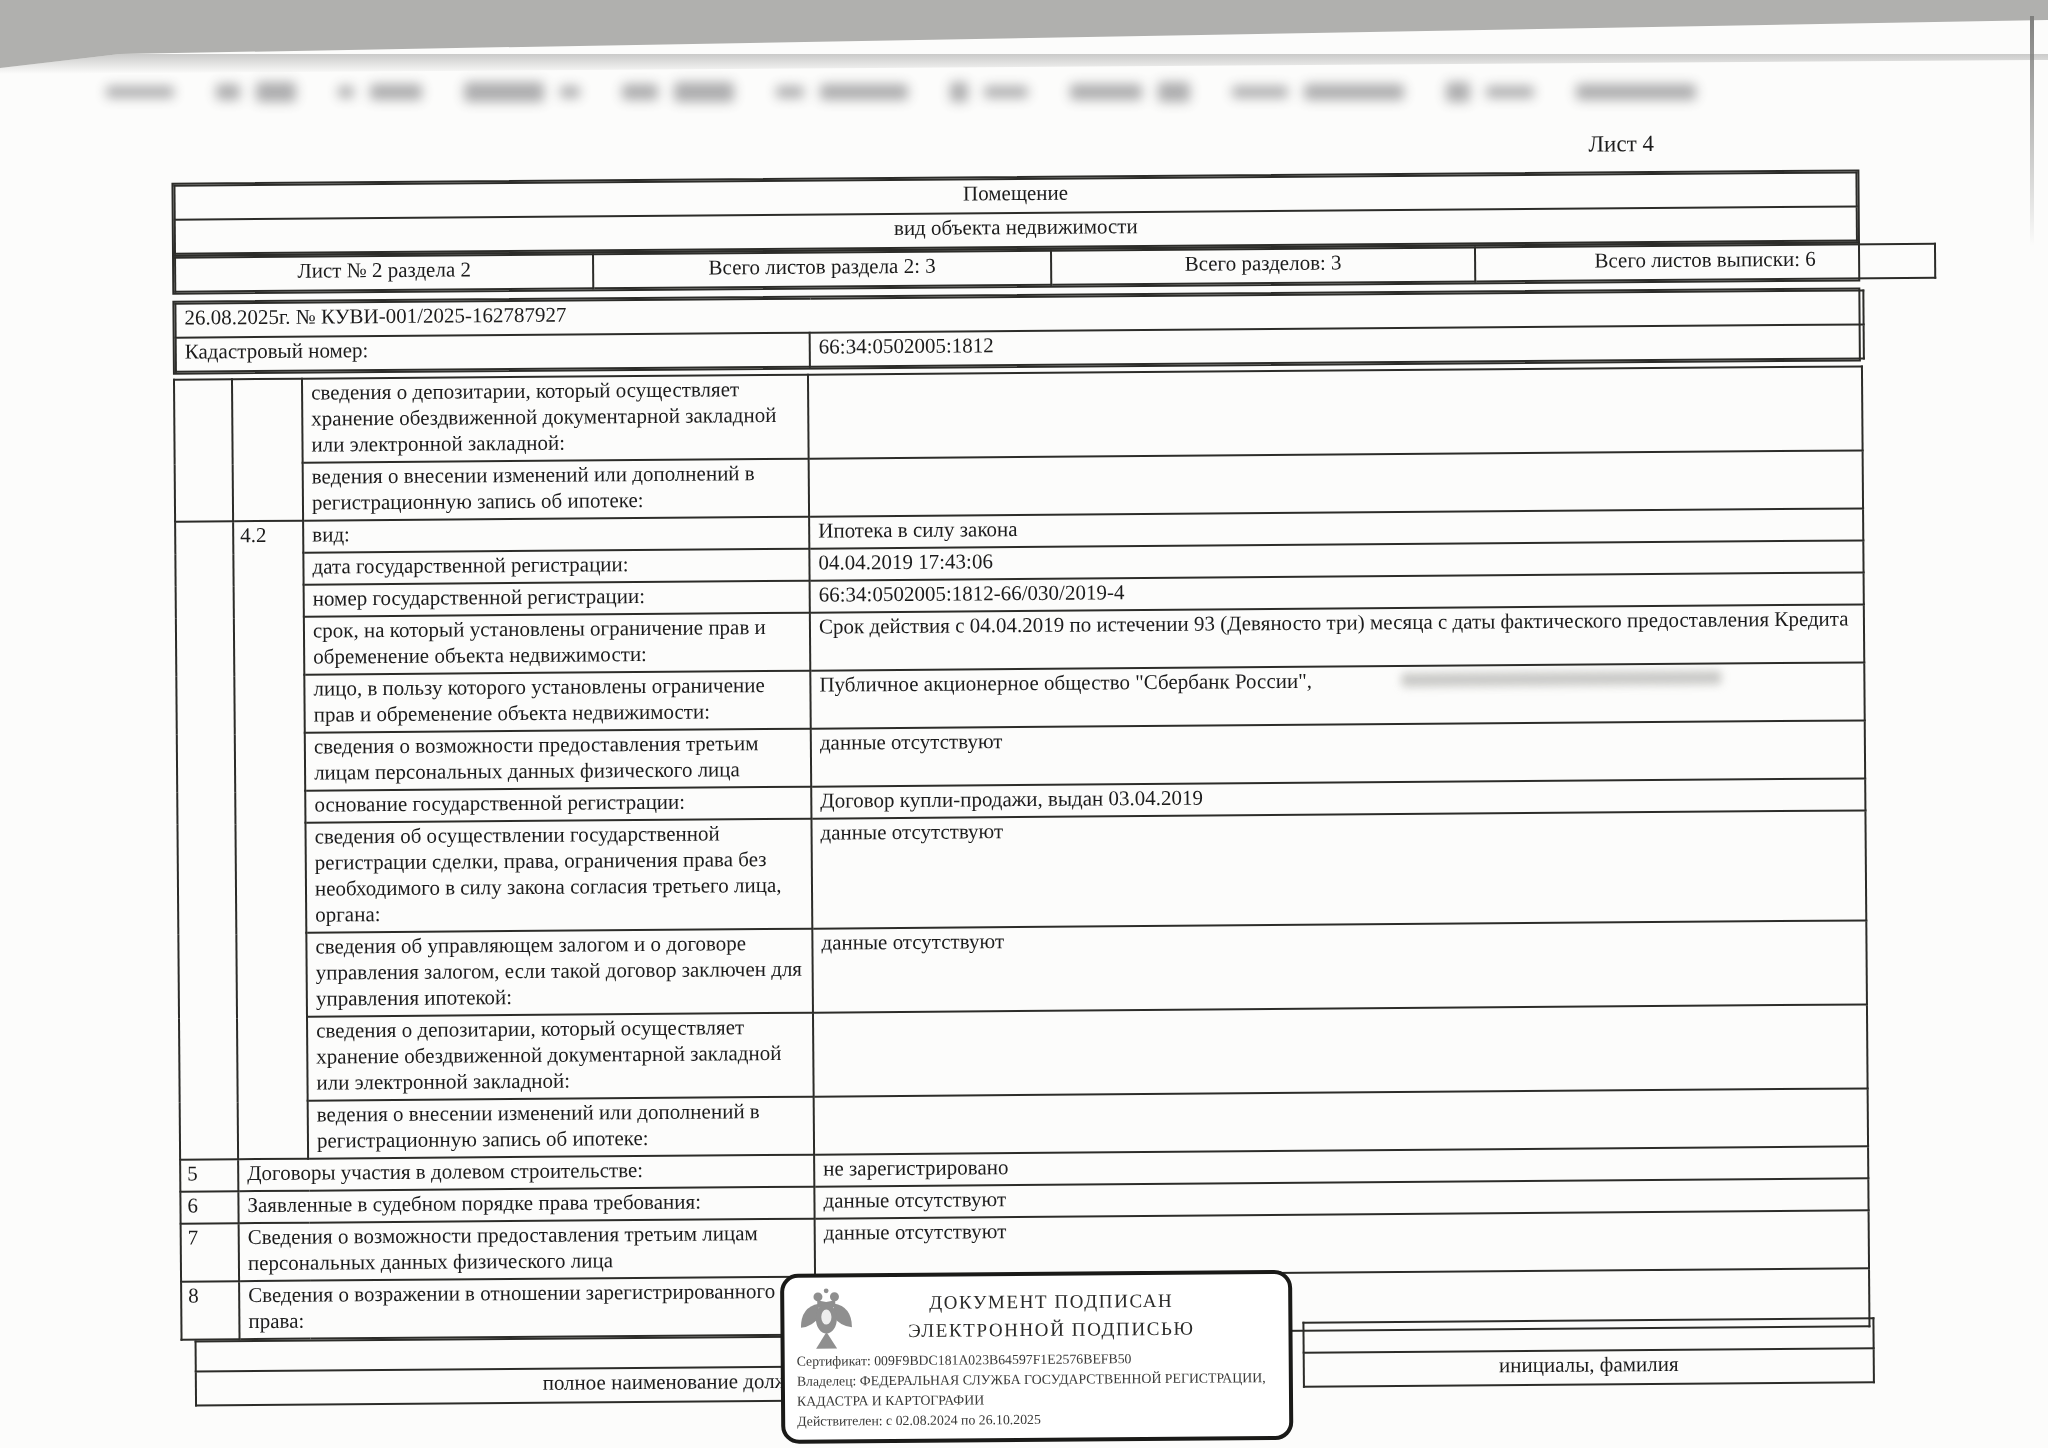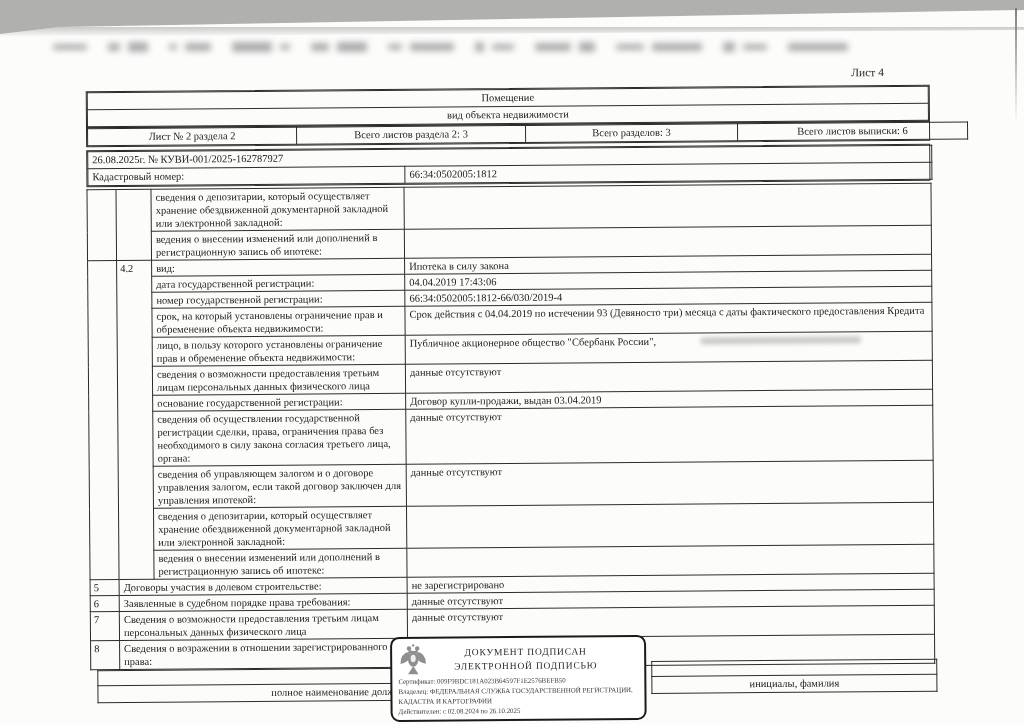--- a/index.html
+++ b/index.html
@@ -29,21 +29,21 @@
   .ghost-band{
     position:absolute;left:45px;top:37px;width:950px;height:20px;
     filter:blur(3px);opacity:.45;white-space:nowrap;overflow:hidden;
   }
   .ghost-band i{display:inline-block;height:8px;background:#4e4e52;vertical-align:middle;border-radius:2px;}
   
   .content{
     position:absolute;left:0;top:0;width:1024px;height:724px;
     transform:rotate(-0.45deg);transform-origin:512px 380px;
   }
-  .sheet-label{position:absolute;left:815px;top:69px;width:110px;text-align:center;font-size:11.5px;}
+  .sheet-label{position:absolute;left:758px;top:69px;width:110px;text-align:center;font-size:11.5px;}
   .hdr{position:absolute;left:88px;width:844px;box-sizing:border-box;}
   table{border-collapse:collapse;table-layout:fixed;width:100%;}
   td{border:1px solid #2c2c29;padding:1px 4px;font-size:10.5px;line-height:13px;vertical-align:top;overflow:hidden;}
   .box2{border:1px solid #2c2c29;}
   .box2 td{text-align:center;height:14px;}
   .main-table-wrap{position:absolute;left:88px;top:186px;width:844px;}
   .main-table-wrap table{border:1.5px solid #262624;}
   td.c-num{padding:1px 3px;}
   td.c-sub{padding:1px 3px;}
   .smudge{display:inline-block;width:160px;height:7px;background:#a2a29e;filter:blur(2px);opacity:.55;margin-left:45px;border-radius:2px;}

